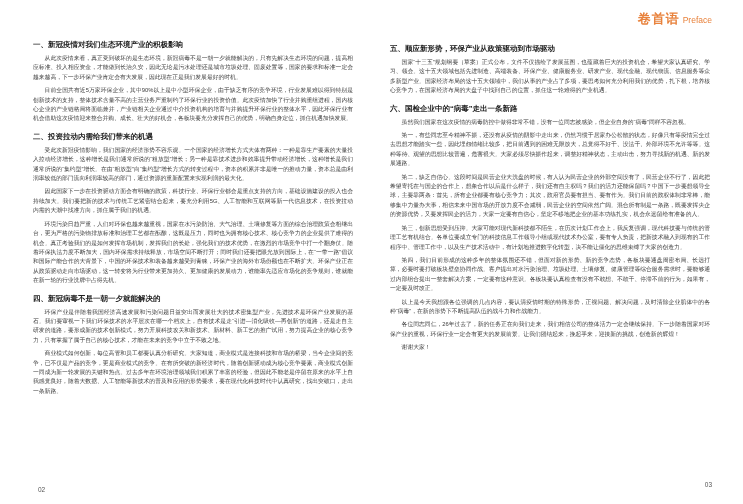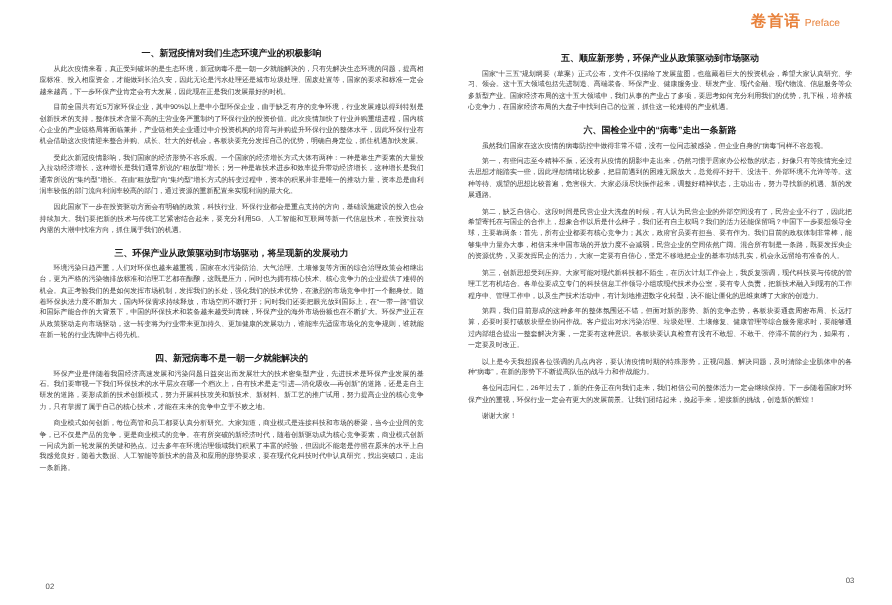--- a/index.html
+++ b/index.html
@@ -6,33 +6,33 @@
   body {
     width: 743px; height: 504px;
     background: #ffffff;
     position: relative;
     overflow: hidden;
     font-family: "Liberation Sans", sans-serif;
   }
   .spread { position: absolute; inset: 0; background: #ffffff; }
 
   .preface-header {
-    position: absolute; top: 9px; right: 43px;
+    position: absolute; top: 9px; right: 31px;
     color: #E8823C; text-align: right; white-space: nowrap;
   }
   .preface-title-cn { font-size: 13px; font-weight: bold; letter-spacing: 1px; vertical-align: baseline; }
   .preface-title-en { font-size: 8.5px; margin-left: 3px; vertical-align: baseline; }
 
   .col { position: absolute; width: 320px; }
   .col-left  { left: 33px;  top: 40px; }
   .col-right { left: 390px; top: 44px; }
 
   .section-heading {
     font-size: 7.5px; font-weight: bold; color: #1d1d1d;
-    margin: 8px 0 4px 0; line-height: 10px; text-align: center;
+    margin: 8px 0 4px 0; line-height: 10px;
   }
   .section:first-child .section-heading { margin-top: 0; }
 
   .body-para {
     font-size: 5.8px; line-height: 9.4px; color: #3c3c3c;
     text-align: justify; text-indent: 2em;
     margin: 0 0 4px 0;
   }
 
   .page-number { position: absolute; font-size: 6.5px; color: #555; }
@@ -48,25 +48,25 @@
     <span class="preface-title-cn">卷首语</span><span class="preface-title-en">Preface</span>
   </div>
 
   <div class="col col-left">
     <div class="section">
       <div class="section-heading">一、新冠疫情对我们生态环境产业的积极影响</div>
       <p class="body-para">从此次疫情来看，真正受到破坏的是生态环境，新冠病毒不是一朝一夕就能解决的，只有先解决生态环境的问题，提高相应标准、投入相应资金，才能做到长治久安，因此无论是污水处理还是城市垃圾处理、固废处置等，国家的要求和标准一定会越来越高，下一步环保产业肯定会有大发展，因此现在正是我们发展最好的时机。</p>
       <p class="body-para">目前全国共有近5万家环保企业，其中90%以上是中小型环保企业，由于缺乏有序的竞争环境，行业发展难以得到特别是创新技术的支持，整体技术含量不高的主营业务严重制约了环保行业的投资价值。此次疫情加快了行业并购重组进程，国内核心企业的产业链格局将面临兼并，产业链相关企业通过中介投资机构的培育与并购提升环保行业的整体水平，因此环保行业有机会借助这次疫情迎来整合并购、成长、壮大的好机会，各板块要充分发挥自己的优势，明确自身定位，抓住机遇加快发展。</p>
     </div>
     <div class="section">
+      <div class="section-heading">二、投资拉动内需给我们带来的机遇</div>
       <p class="body-para">受此次新冠疫情影响，我们国家的经济形势不容乐观。一个国家的经济增长方式大体有两种：一种是靠生产要素的大量投入拉动经济增长，这种增长是我们通常所说的“粗放型”增长；另一种是靠技术进步和效率提升带动经济增长，这种增长是我们通常所说的“集约型”增长。在由“粗放型”向“集约型”增长方式的转变过程中，资本的积累并非是唯一的推动力量，资本总是由利润率较低的部门流向利润率较高的部门，通过资源的重新配置来实现利润的最大化。</p>
       <p class="body-para">因此国家下一步在投资驱动方面会有明确的政策，科技行业、环保行业都会是重点支持的方向，基础设施建设的投入也会持续加大。我们要把新的技术与传统工艺紧密结合起来，要充分利用5G、人工智能和互联网等新一代信息技术，在投资拉动内需的大潮中找准方向，抓住属于我们的机遇。</p>
     </div>
     <div class="section">
-      <div class="section-heading">三、环保产业从政策驱动到市场驱动，将呈现新的发展动力</div>
       <p class="body-para">环境污染日趋严重，人们对环保也越来越重视，国家在水污染防治、大气治理、土壤修复等方面的综合治理政策会相继出台，更为严格的污染物排放标准和治理工艺都在酝酿，这既是压力，同时也为拥有核心技术、核心竞争力的企业提供了难得的机会。真正考验我们的是如何发挥市场机制，发挥我们的长处，强化我们的技术优势，在激烈的市场竞争中打一个翻身仗。随着环保执法力度不断加大，国内环保需求持续释放，市场空间不断打开；同时我们还要把眼光放到国际上，在“一带一路”倡议和国际产能合作的大背景下，中国的环保技术和装备越来越受到青睐，环保产业的海外市场份额也在不断扩大。环保产业正在从政策驱动走向市场驱动，这一转变将为行业带来更加持久、更加健康的发展动力，谁能率先适应市场化的竞争规则，谁就能在新一轮的行业洗牌中占得先机。</p>
     </div>
     <div class="section">
       <div class="section-heading">四、新冠病毒不是一朝一夕就能解决的</div>
       <p class="body-para">环保产业是伴随着我国经济高速发展和污染问题日益突出而发展壮大的技术密集型产业，先进技术是环保产业发展的基石。我们要审视一下我们环保技术的水平层次在哪一个档次上，自有技术是走“引进—消化吸收—再创新”的道路，还是走自主研发的道路，要形成新的技术创新模式，努力开展科技攻关和新技术、新材料、新工艺的推广试用，努力提高企业的核心竞争力，只有掌握了属于自己的核心技术，才能在未来的竞争中立于不败之地。</p>
       <p class="body-para">商业模式如何创新，每位高管和员工都要认真分析研究。大家知道，商业模式是连接科技和市场的桥梁，当今企业间的竞争，已不仅是产品的竞争，更是商业模式的竞争。在有所突破的新经济时代，随着创新驱动成为核心竞争要素，商业模式创新一同成为新一轮发展的关键和热点。过去多年在环境治理领域我们积累了丰富的经验，但因此不能老是停留在原来的水平上自我感觉良好，随着大数据、人工智能等新技术的普及和应用的形势要求，要在现代化科技时代中认真研究，找出突破口，走出一条新路。</p>
     </div>
   </div>
 
   <div class="col col-right">

